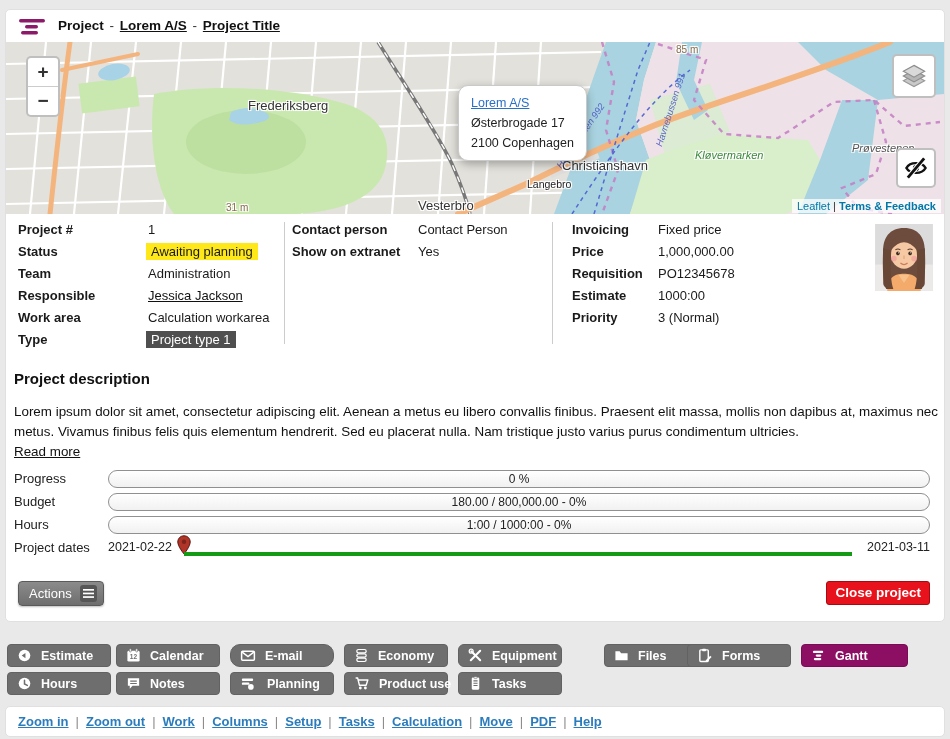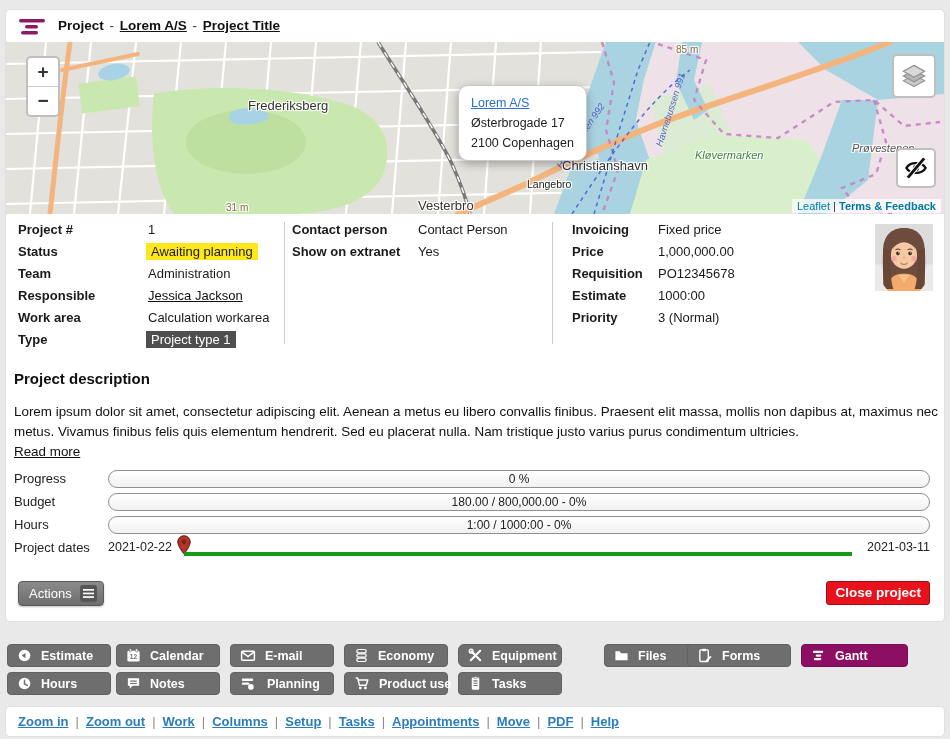--- a/index.html
+++ b/index.html
@@ -321,21 +321,21 @@
   </div>
   <div class="tbtn" style="left:116px;top:644px;">
     <svg width="15" height="15" viewBox="0 0 16 16">
       <rect x="1.5" y="3" width="13" height="11.5" rx="1.5" fill="#fff"></rect>
       <rect x="3.6" y="0.8" width="2" height="3.4" rx="0.8" fill="#fff" stroke="#6e6e6e" stroke-width="0.7"></rect>
       <rect x="10.4" y="0.8" width="2" height="3.4" rx="0.8" fill="#fff" stroke="#6e6e6e" stroke-width="0.7"></rect>
       <text x="8" y="12" font-size="7" font-weight="bold" fill="#6e6e6e" text-anchor="middle" font-family="Liberation Sans, sans-serif">12</text>
     </svg>
     <span>Calendar</span>
   </div>
-  <div class="tbtn" style="left:230px;top:644px;">
+  <div class="tbtn" style="left:230px;top:644px;border-radius:10px;">
     <svg width="16" height="15" viewBox="0 0 16 16">
       <rect x="1.2" y="3.5" width="13.6" height="9.5" rx="1" fill="none" stroke="#fff" stroke-width="1.6"></rect>
       <path d="M1.8,4.5 L8,9.2 L14.2,4.5" fill="none" stroke="#fff" stroke-width="1.6"></path>
     </svg>
     <span>E-mail</span>
   </div>
   <div class="tbtn" style="left:344px;top:644px;">
     <svg width="15" height="15" viewBox="0 0 16 16">
       <rect x="3" y="1.6" width="10" height="3.6" rx="1.8" fill="none" stroke="#fff" stroke-width="1.3"></rect>
       <rect x="3" y="6.2" width="10" height="3.6" rx="1.8" fill="none" stroke="#fff" stroke-width="1.3"></rect>
@@ -420,21 +420,21 @@
       <a>Zoom out</a>
         <span class="fsep">|</span>
       <a>Work</a>
         <span class="fsep">|</span>
       <a>Columns</a>
         <span class="fsep">|</span>
       <a>Setup</a>
         <span class="fsep">|</span>
       <a>Tasks</a>
         <span class="fsep">|</span>
-      <a>Appointments</a>
+      <a>Calculation</a>
         <span class="fsep">|</span>
       <a>Move</a>
         <span class="fsep">|</span>
       <a>PDF</a>
         <span class="fsep">|</span>
       <a>Help</a>
     </div>
   </div>
 
 </div>

